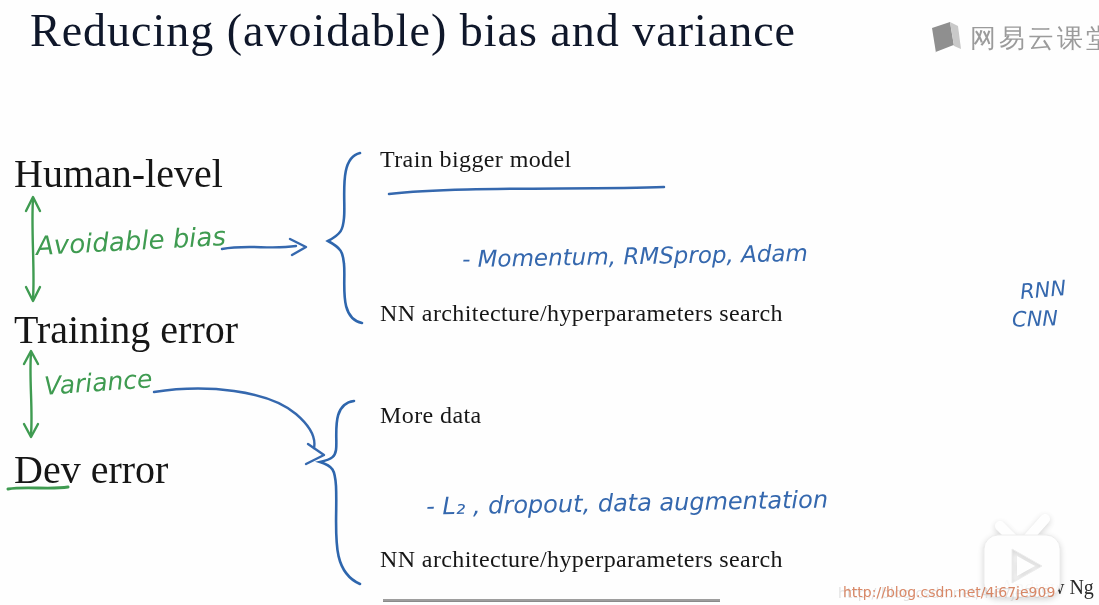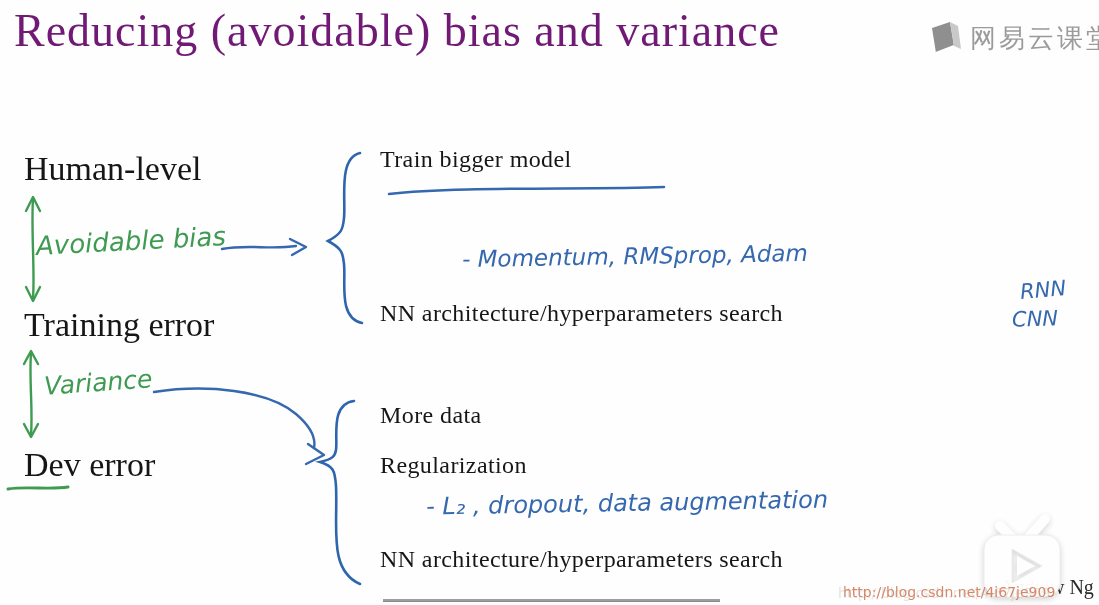--- a/index.html
+++ b/index.html
@@ -4,29 +4,29 @@
 <style>
   * { margin:0; padding:0; box-sizing:border-box; }
   body { background:#ffffff; }
   .stage {
     position:relative; width:1099px; height:605px;
     background:#fefefe; overflow:hidden;
     font-family:"Liberation Serif", serif; color:#161616;
   }
   .abs { position:absolute; }
   .slide-title {
-    left:14px; top:4px; font-size:46px; font-weight:normal;
-    letter-spacing:1px; color:#701a75; white-space:nowrap;
+    left:30px; top:4px; font-size:46px; font-weight:normal;
+    letter-spacing:1px; color:#0f172a; white-space:nowrap;
   }
   .logo-wrap { left:928px; top:20px; display:flex; align-items:center; gap:8px; }
   .logo-text {
     font-family:"DejaVu Sans", sans-serif; font-size:26px; color:#9b9b9b;
     letter-spacing:3px; white-space:nowrap;
   }
-  .level-label { left:14px; font-size:34px; white-space:nowrap;margin-left:10px; }
+  .level-label { left:14px; font-size:40px; white-space:nowrap; }
   .item-label { left:380px; font-size:24px; letter-spacing:0.4px; white-space:nowrap; }
   .hand {
     font-family:"DejaVu Sans", sans-serif; font-style:italic; white-space:nowrap;
   }
   .hand-green { color:#3f9b51; }
   .hand-blue  { color:#3568ae; }
   .gray-rule { left:383px; top:599px; width:337px; height:3px;
     background:#9e9e9e; border-bottom:1px solid #8a8a8a; }
   .author {
     left:1000px; top:576px; font-size:20px; color:#2a2a2a; z-index:4; white-space:nowrap;
@@ -120,21 +120,20 @@
       <path d="M3 12 C 70 4, 200 8, 278 5"></path>
     </svg>
   </span>
   <div class="abs hand hand-blue" style="left:462px; top:243px; font-size:23px; transform:rotate(-1deg);">- Momentum, RMSprop, Adam</div>
   <div class="abs item-label" style="top:300px">NN architecture/hyperparameters search</div>
 
   <div class="abs hand hand-blue" style="left:1020px; top:278px; font-size:21px; transform:rotate(-5deg);">RNN</div>
   <div class="abs hand hand-blue" style="left:1012px; top:307px; font-size:21px; transform:rotate(-2deg);">CNN</div>
 
   <div class="abs item-label" style="top:402px">More data</div>
-  <div class="abs item-label" style="top:452px">Regularization</div>
   <div class="abs hand hand-blue" style="left:426px; top:489px; font-size:24px; transform:rotate(-1deg);">- L₂ , dropout, data augmentation</div>
   <div class="abs item-label" style="top:546px">NN architecture/hyperparameters search</div>
 
   <div class="abs gray-rule"></div>
 
   <span class="abs tv-icon">
     <svg width="100" height="99" viewBox="0 0 100 99">
       <path d="M28 20 L42 34" stroke="#ffffff" stroke-width="10" stroke-linecap="round"></path>
       <path d="M73 13 L57 31" stroke="#ffffff" stroke-width="10" stroke-linecap="round"></path>
       <path fill-rule="evenodd" fill="#ffffff" stroke="#ececec" stroke-width="1" d="M26 29 H74 A14 14 0 0 1 88 43 V77 A14 14 0 0 1 74 91 H26 A14 14 0 0 1 12 77 V43 A14 14 0 0 1 26 29 Z

